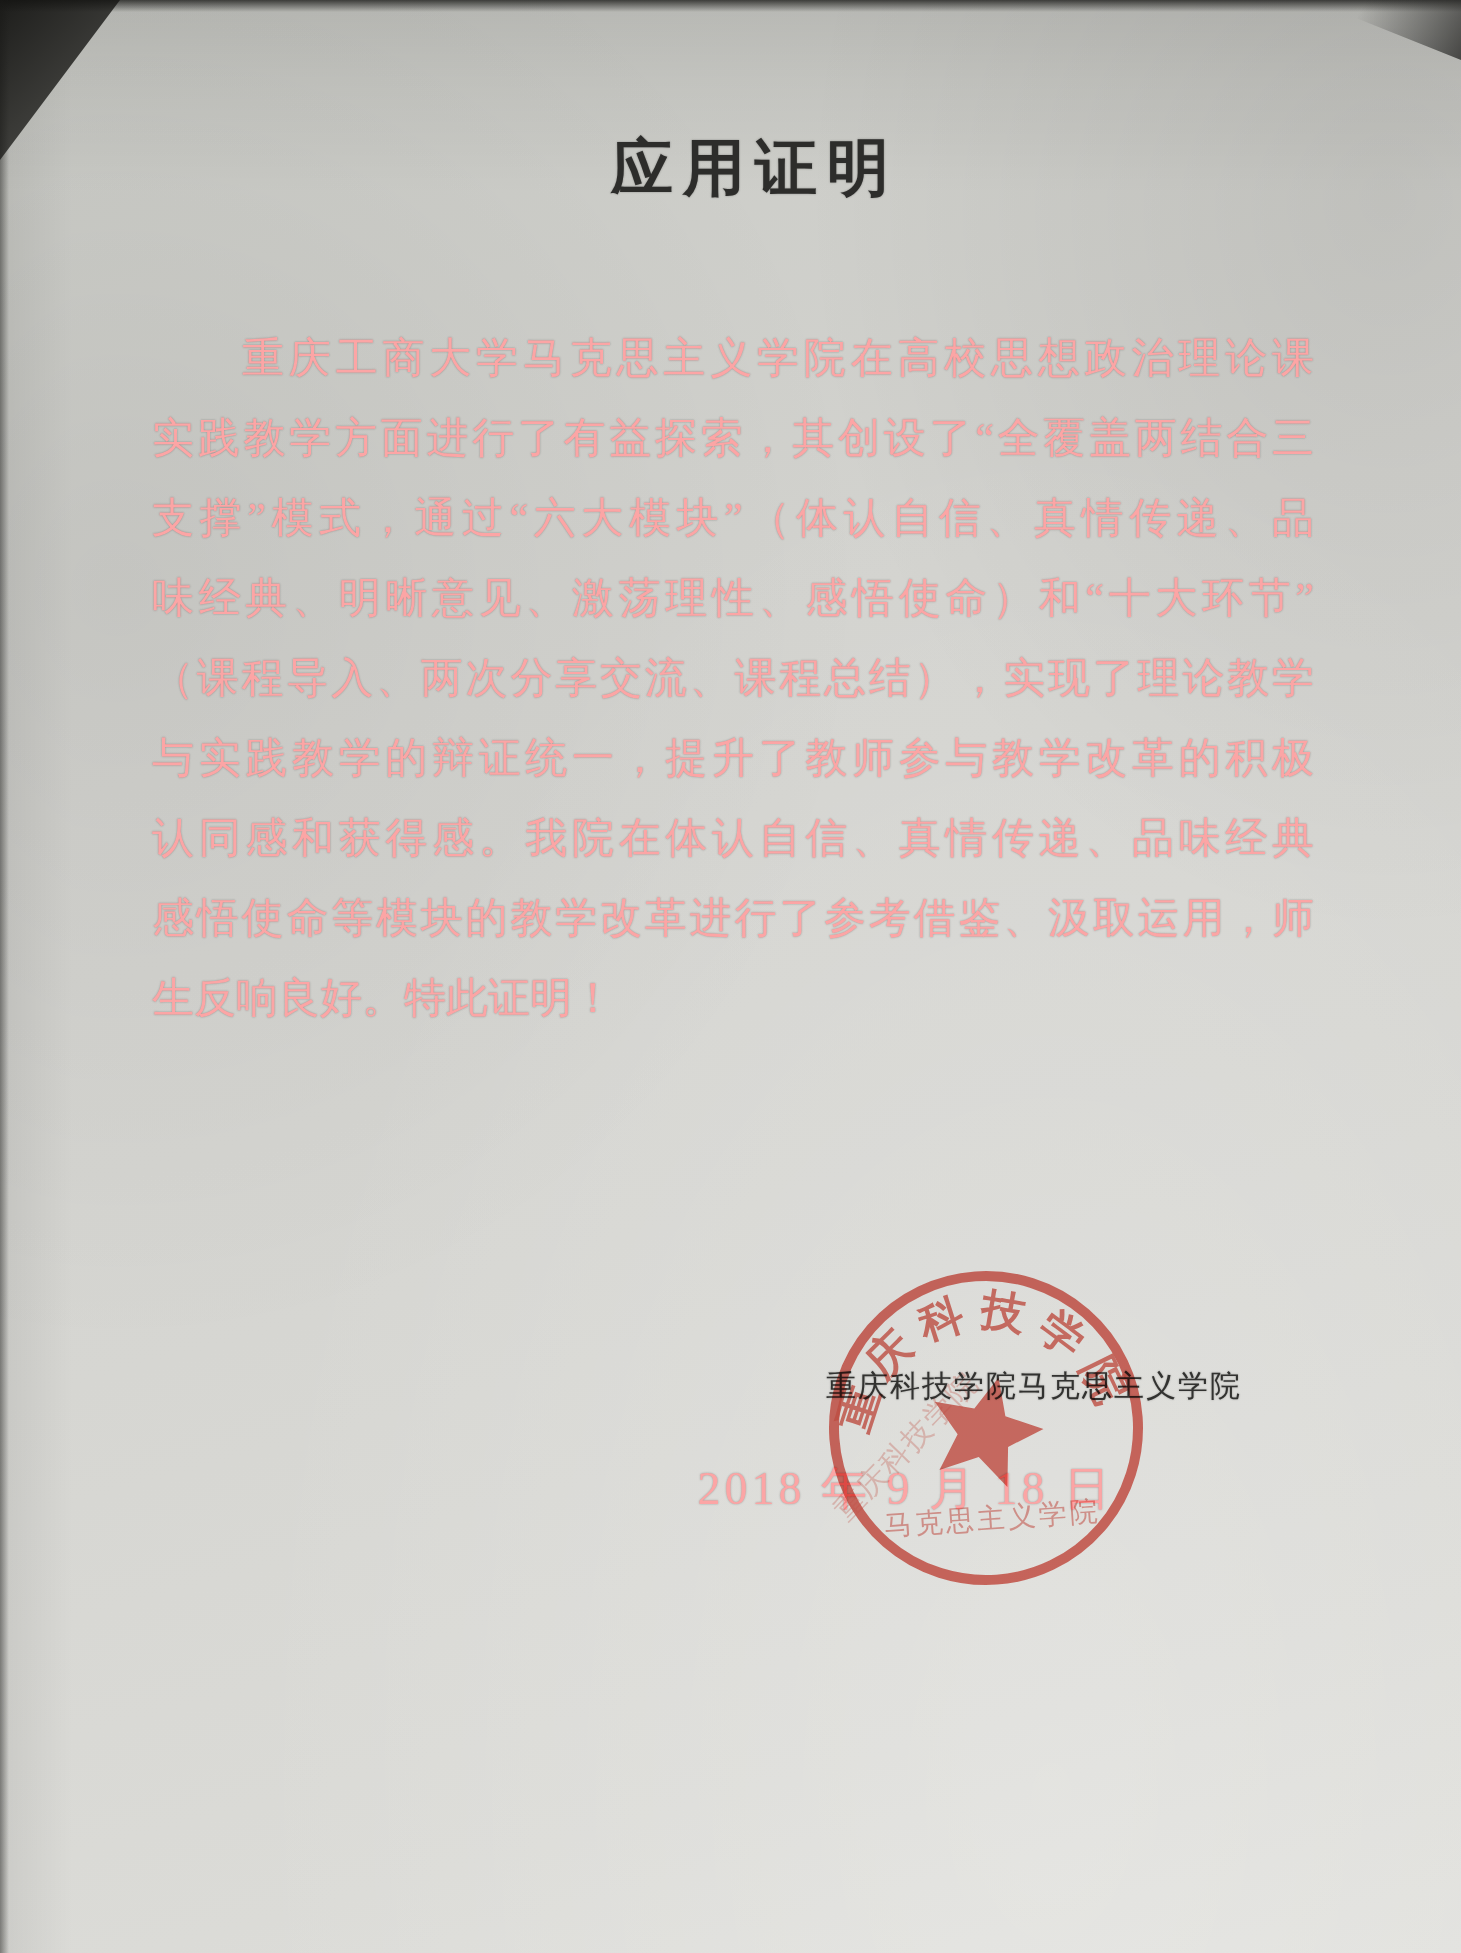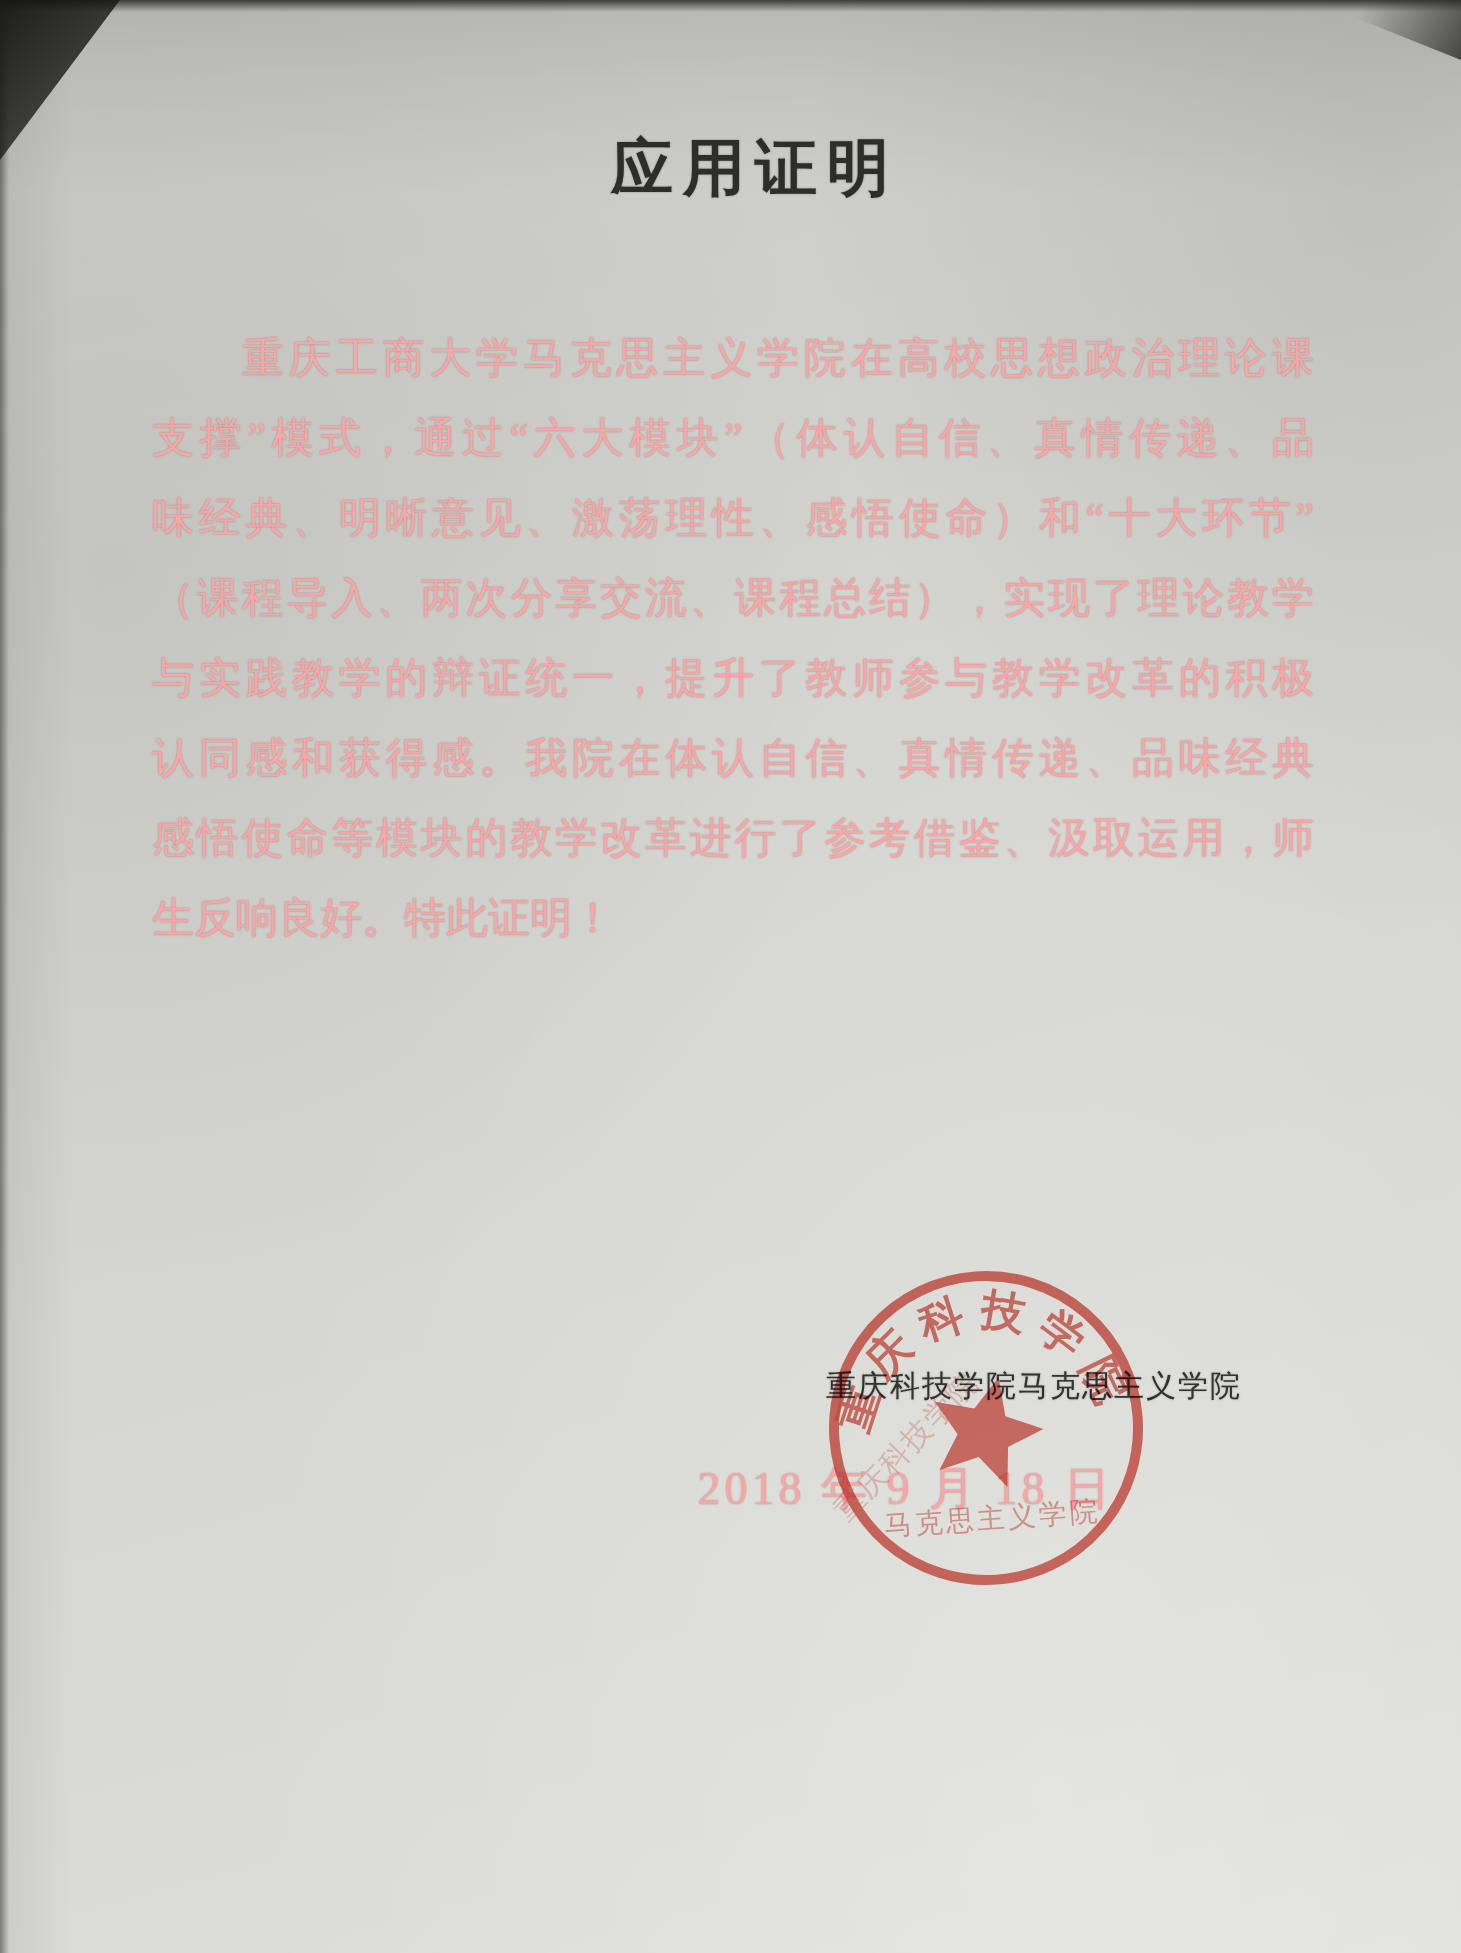--- a/index.html
+++ b/index.html
@@ -83,20 +83,21 @@
 <div class="paper"></div>
 <div class="corner-tl"></div>
 <div class="edge-top"></div>
 <div class="corner-tr"></div>
 <div class="edge-left"></div>
 
 <div class="doc-title">应用证明</div>
 
 <div class="doc-body">
   <div class="line first">重庆工商大学马克思主义学院在高校思想政治理论课</div>
+  <div class="line">实践教学方面进行了有益探索，其创设了“全覆盖两结合三</div>
   <div class="line">支撑”模式，通过“六大模块”（体认自信、真情传递、品</div>
   <div class="line">味经典、明晰意见、激荡理性、感悟使命）和“十大环节”</div>
   <div class="line">（课程导入、两次分享交流、课程总结），实现了理论教学</div>
   <div class="line">与实践教学的辩证统一，提升了教师参与教学改革的积极</div>
   <div class="line">认同感和获得感。我院在体认自信、真情传递、品味经典</div>
   <div class="line">感悟使命等模块的教学改革进行了参考借鉴、汲取运用，师</div>
   <div class="line last">生反响良好。特此证明！</div>
 </div>
 
 <div class="sig-line">重庆科技学院马克思主义学院</div>

